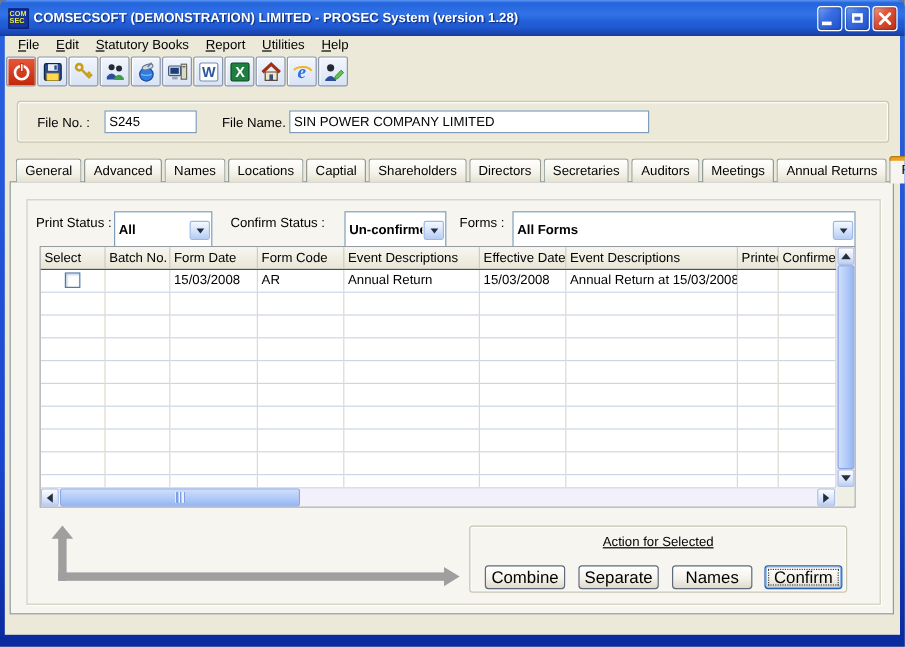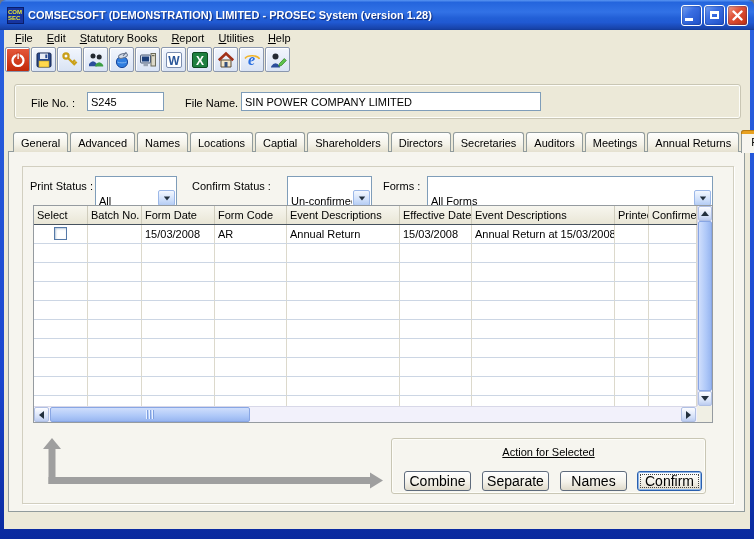--- a/index.html
+++ b/index.html
@@ -56,21 +56,21 @@
   .tab.active::before { content:""; position:absolute; left:-1px; right:-1px; top:-1px; height:3px;
                         background:#e8a120; border-radius:3px 3px 0 0; border:1px solid #b87a10; border-bottom:none; }
 
   .panel { position:absolute; left:8px; top:151px; width:737px; height:361px; background:#f6f5ef;
            border:1px solid #919b9c; z-index:1; }
   .inner-frame { position:absolute; left:22px; top:166px; width:712px; height:338px;
                  border:1px solid #d2cfc0; box-shadow:1px 1px 0 #fff; z-index:2; }
 
   
   .flt { z-index:3; }
-  .combo { position:absolute; height:32px; background:#fff; border:1px solid #7f9db9; display:flex; align-items:flex-end; z-index:3; }
+  .combo { position:absolute; height:32px; background:#fff; border:1px solid #7f9db9; display:flex; align-items:center; z-index:3;font-weight:bold; }
   .combo .cval { flex:1; padding-left:3px; white-space:nowrap; overflow:hidden; }
   .combo .cbtn { width:17px; height:16px; margin:1px; border:1px solid #9cb8e8; border-radius:2px;
                  background:linear-gradient(180deg,#f4f8fe 0%,#d0e0fa 60%,#b4ccf4 100%);
                  display:flex; align-items:center; justify-content:center; }
 
   
   .grid { position:absolute; left:33px; top:205px; width:680px; height:218px; border:1px solid #959ba0; background:#fff; z-index:3; }
   .thead { position:absolute; left:0; top:0; width:663px; height:19px; display:flex;
            background:linear-gradient(180deg,#f7f6ef 0%,#e9e6d6 100%); border-bottom:1px solid #46525e; }
   .hcell { height:18px; line-height:18px; padding-left:3px; border-right:1px solid #cfccbc; overflow:hidden; white-space:nowrap; }

